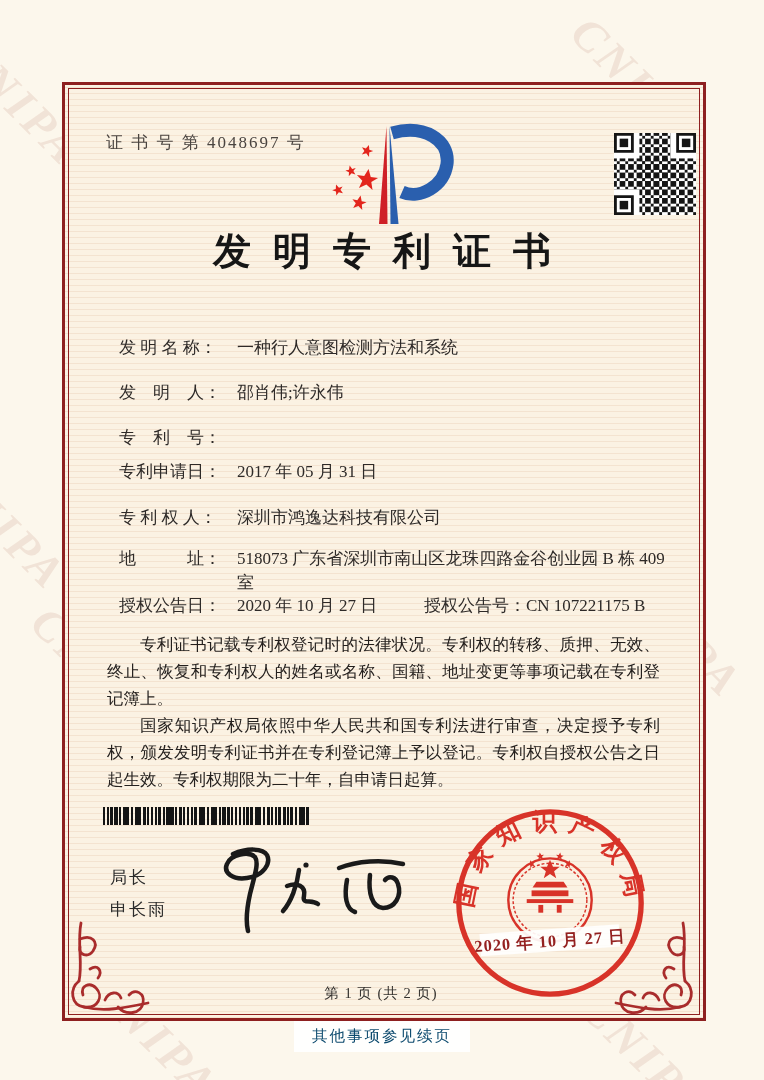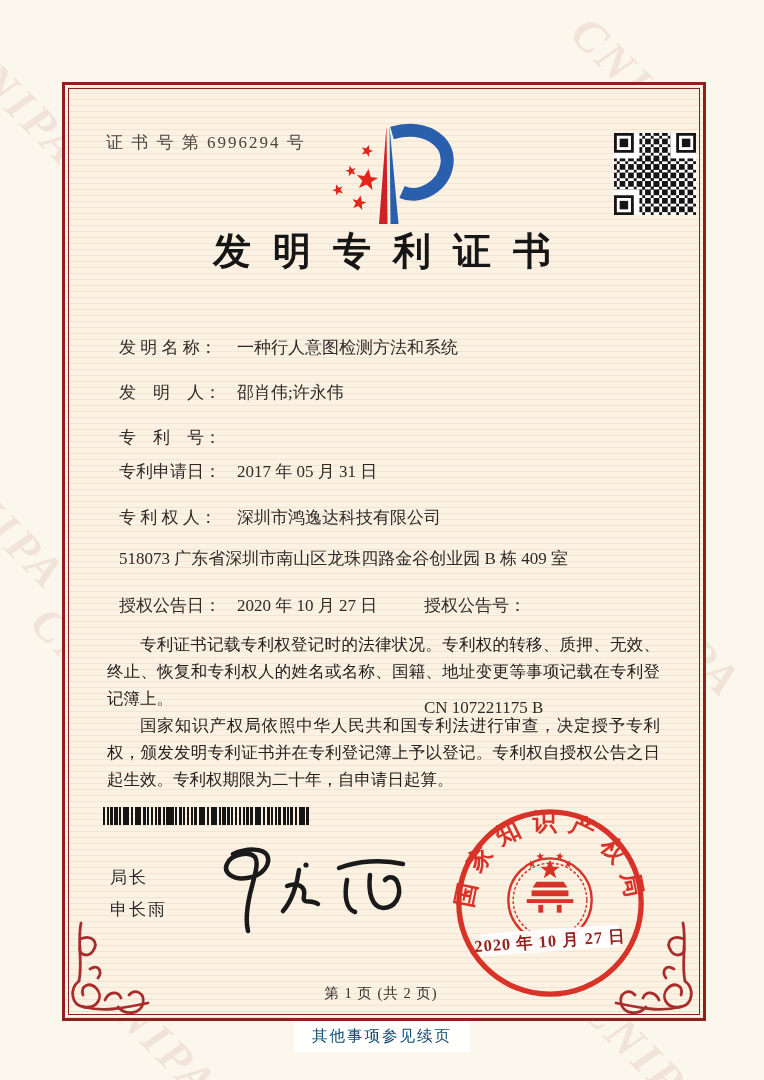--- a/index.html
+++ b/index.html
@@ -24,21 +24,21 @@
   .qr{position:absolute;left:614px;top:133px;width:82px;height:82px;}
 
   .title{position:absolute;left:0;top:226px;width:764px;text-align:center;
          font-size:38px;font-weight:bold;color:#161616;letter-spacing:22px;text-indent:22px;}
 
   .frow{position:absolute;left:107px;width:553px;display:flex;font-size:17px;color:#2e2a28;line-height:24px;margin-left:12px;}
   .frow .lb{flex:0 0 118px;white-space:pre;}
   .frow .vl{flex:1;}
   .f0{top:336px}.f1{top:381px}.f2{top:426px}.f3{top:460px}.f4{top:506px}.f5{top:547px}
   .grant{top:594px}
-  .grant .half2{position:absolute;left:305px;display:flex;width:250px;flex-direction:column;}
+  .grant .half2{position:absolute;left:305px;display:flex;width:250px;}
   .grant .half2 .lb{flex:0 0 102px;}
 
   .paras{position:absolute;left:107px;top:631px;width:553px;font-size:16.5px;
          color:#24201e;line-height:27px;text-align:justify;}
   .paras p{margin:0;text-indent:2em;}
 
   .barcode{position:absolute;left:103px;top:807px;width:208px;height:18px;
     background-image:
       repeating-linear-gradient(90deg,#141414 0 2px,rgba(0,0,0,0) 2px 4px),
       repeating-linear-gradient(90deg,#141414 0 1px,rgba(0,0,0,0) 1px 7px),
@@ -74,21 +74,21 @@
   <span class="wm" style="left:-34px;top:452px">CNIPA</span>
   <span class="wm" style="left:58px;top:596px">CNIPA</span>
   <span class="wm" style="left:642px;top:560px">CNIPA</span>
   <span class="wm" style="left:118px;top:962px">CNIPA</span>
   <span class="wm" style="left:608px;top:982px">CNIPA</span>
 
   <div class="frame">
     <div class="frame-inner"></div>
   </div>
 
-  <div class="certno">证 书 号 第 6996294 号</div>
+  <div class="certno">证 书 号 第 4048697 号</div>
 
   <svg class="logo" width="150" height="110" viewBox="0 0 150 110">
     <defs>
       <path id="star5" d="M0,-10L2.94,-3.09L9.51,-3.09L4.05,1.18L6.12,8.09L0,4L-6.12,8.09L-4.05,1.18L-9.51,-3.09L-2.94,-3.09Z"></path>
     </defs>
     <g fill="#e3251c">
       <use href="#star5" transform="translate(51,31) scale(0.62) rotate(18)"></use>
       <use href="#star5" transform="translate(35,51) scale(0.56) rotate(-14)"></use>
       <use href="#star5" transform="translate(51,60) scale(1.12) rotate(8)"></use>
       <use href="#star5" transform="translate(22,70) scale(0.58) rotate(-20)"></use>
@@ -137,20 +137,21 @@
   </div>
   <div class="frow f3">
     <span class="lb">专利申请日：</span>
     <span class="vl">2017 年 05 月 31 日</span>
   </div>
   <div class="frow f4">
     <span class="lb">专 利 权 人：</span>
     <span class="vl">深圳市鸿逸达科技有限公司</span>
   </div>
   <div class="frow f5">
+    <span class="lb">地　　　址：</span>
     <span class="vl">518073 广东省深圳市南山区龙珠四路金谷创业园 B 栋 409 室</span>
   </div>
 
   <div class="frow grant">
     <span class="lb">授权公告日：</span>
     <span>2020 年 10 月 27 日</span>
     <span class="half2">
       <span class="lb">授权公告号：</span>
       <span>CN 107221175 B</span>
     </span>

